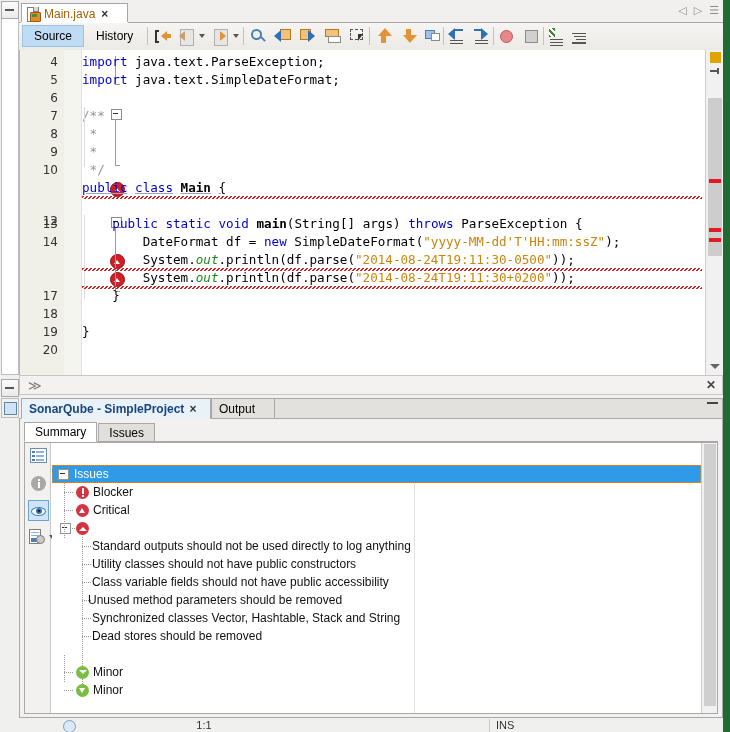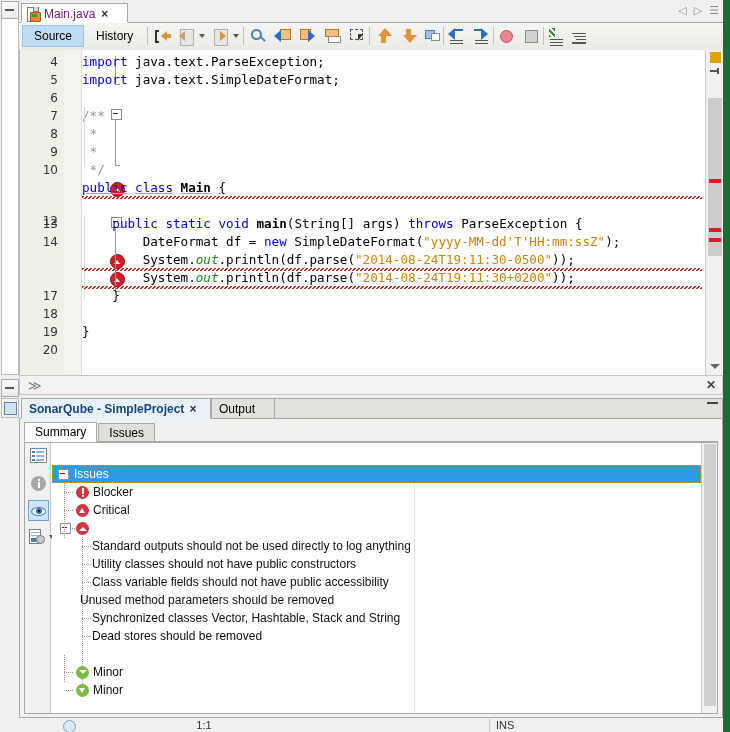--- a/index.html
+++ b/index.html
@@ -29,21 +29,21 @@
             background:#cfe3f5;border:1px solid #5f86a8;}
 
   
   .editor-win{position:absolute;left:19px;top:1px;width:704px;height:374px;background:#f1f0ee;}
 
   
   .tabstrip{position:absolute;left:0;top:0;width:704px;height:22px;background:#f1f0ee;}
   .doc-tab{position:absolute;left:2px;top:2px;height:20px;box-sizing:border-box;
            background:#fff;border:1px solid #a6a6a6;border-bottom:none;
            display:flex;align-items:center;padding:0 5px 0 4px;gap:4px;}
-  .doc-tab .label{font-size:12px;color:#701a75;}
+  .doc-tab .label{font-size:12px;color:#a16207;}
   .tab-close{font-size:12px;color:#333;cursor:default;margin-left:2px;font-weight:bold;}
   .tabstrip .underline{position:absolute;left:0;top:21px;width:704px;height:1px;background:#a6a6a6;}
   .tabstrip .underline2{position:absolute;left:2px;top:21px;width:107px;height:1px;background:#fff;}
   .tab-navs{position:absolute;right:4px;top:3px;display:flex;gap:7px;align-items:center;color:#8b8b8b;font-size:11px;}
 
   
   .ico-java{position:relative;width:14px;height:14px;flex:0 0 14px;}
   .ico-java .pg{position:absolute;left:1px;top:0;width:10px;height:13px;background:#fff;border:1px solid #7d7d7d;}
   .ico-java .fold{position:absolute;left:7px;top:0;width:4px;height:4px;background:#d8d8d8;border-left:1px solid #7d7d7d;border-bottom:1px solid #7d7d7d;}
   .ico-java .cup{position:absolute;left:4px;top:5px;width:9px;height:8px;background:#e88b27;border:1px solid #9b5a12;border-radius:1px;}
@@ -545,21 +545,21 @@
               <span class="rlabel" style="left:40px;width:318px;">Utility classes should not have public constructors</span>
               <span class="rcount">1</span>
             </div>
             <div class="row" style="top:108px;">
               <span class="tw-dash" style="left:30px;width:9px;"></span>
               <span class="rlabel" style="left:40px;width:318px;">Class variable fields should not have public accessibility</span>
               <span class="rcount">1</span>
             </div>
             <div class="row" style="top:126px;">
               <span class="tw-dash" style="left:30px;width:9px;"></span>
-              <span class="rlabel" style="left:28px;width:318px;">Unused method parameters should be removed</span>
+              <span class="rlabel" style="left:36px;width:318px;">Unused method parameters should be removed</span>
               <span class="rcount">1</span>
             </div>
             <div class="row" style="top:144px;">
               <span class="tw-dash" style="left:30px;width:9px;"></span>
               <span class="rlabel" style="left:40px;width:318px;">Synchronized classes Vector, Hashtable, Stack and String</span>
               <span class="rcount">1</span>
             </div>
             <div class="row" style="top:162px;">
               <span class="tw-dash" style="left:30px;width:9px;"></span>
               <span class="rlabel" style="left:40px;width:318px;">Dead stores should be removed</span>

